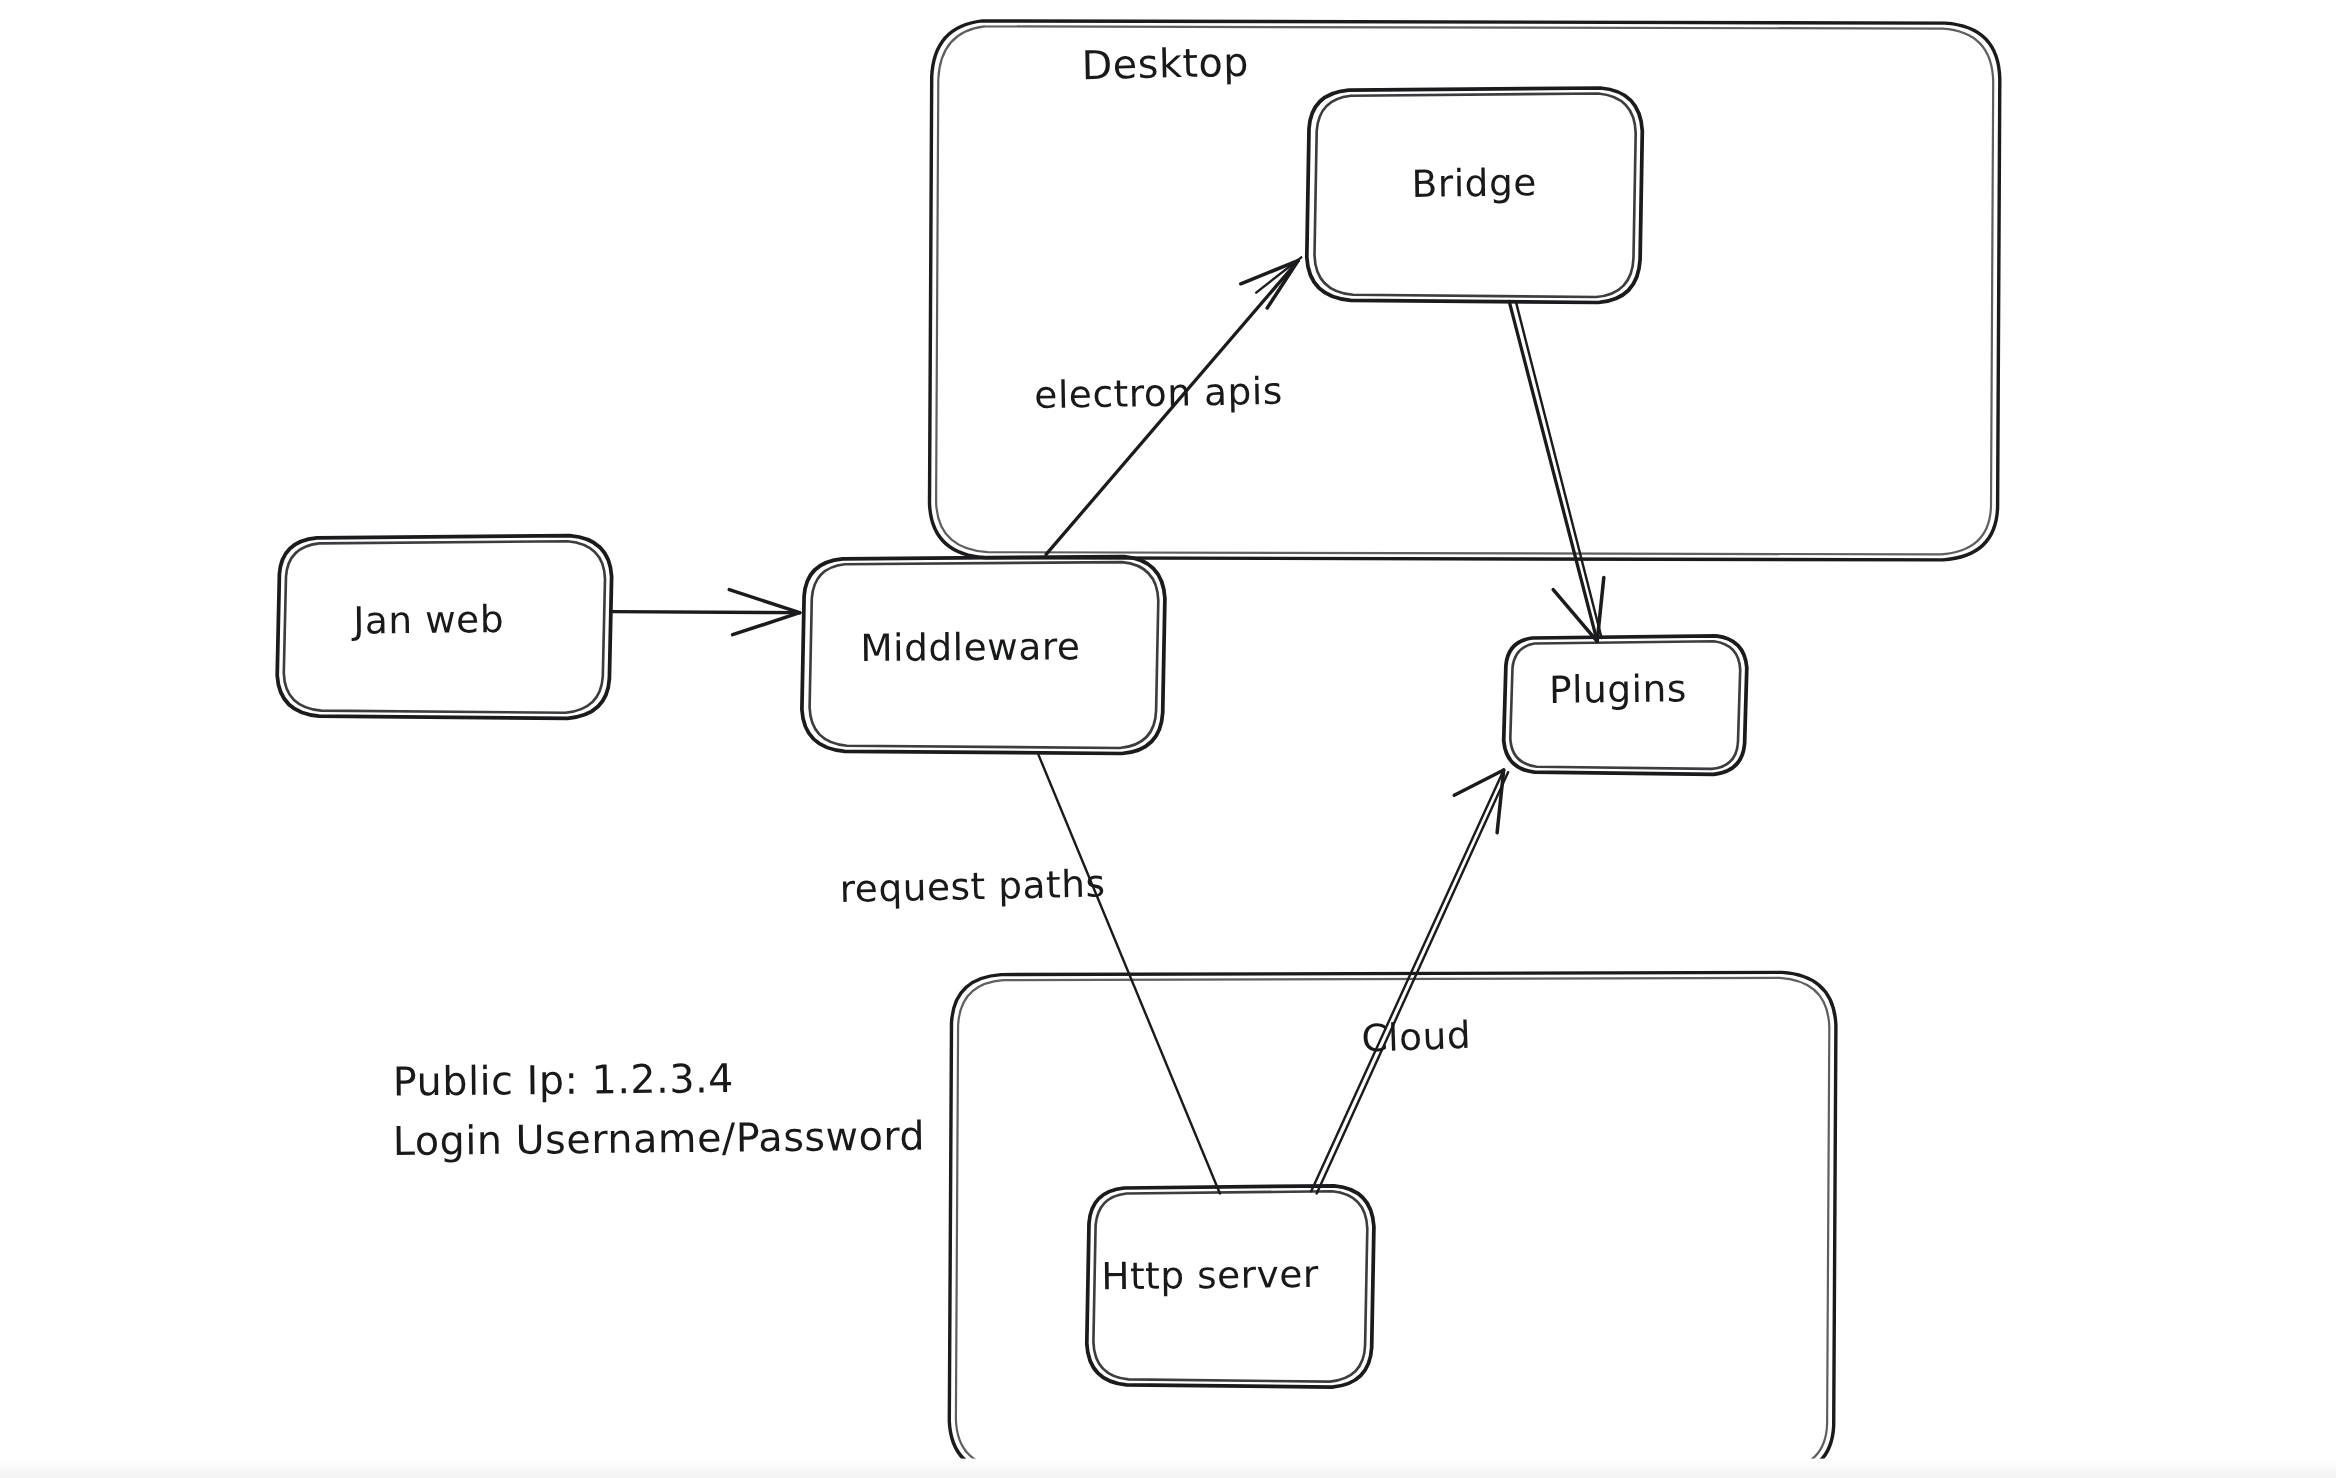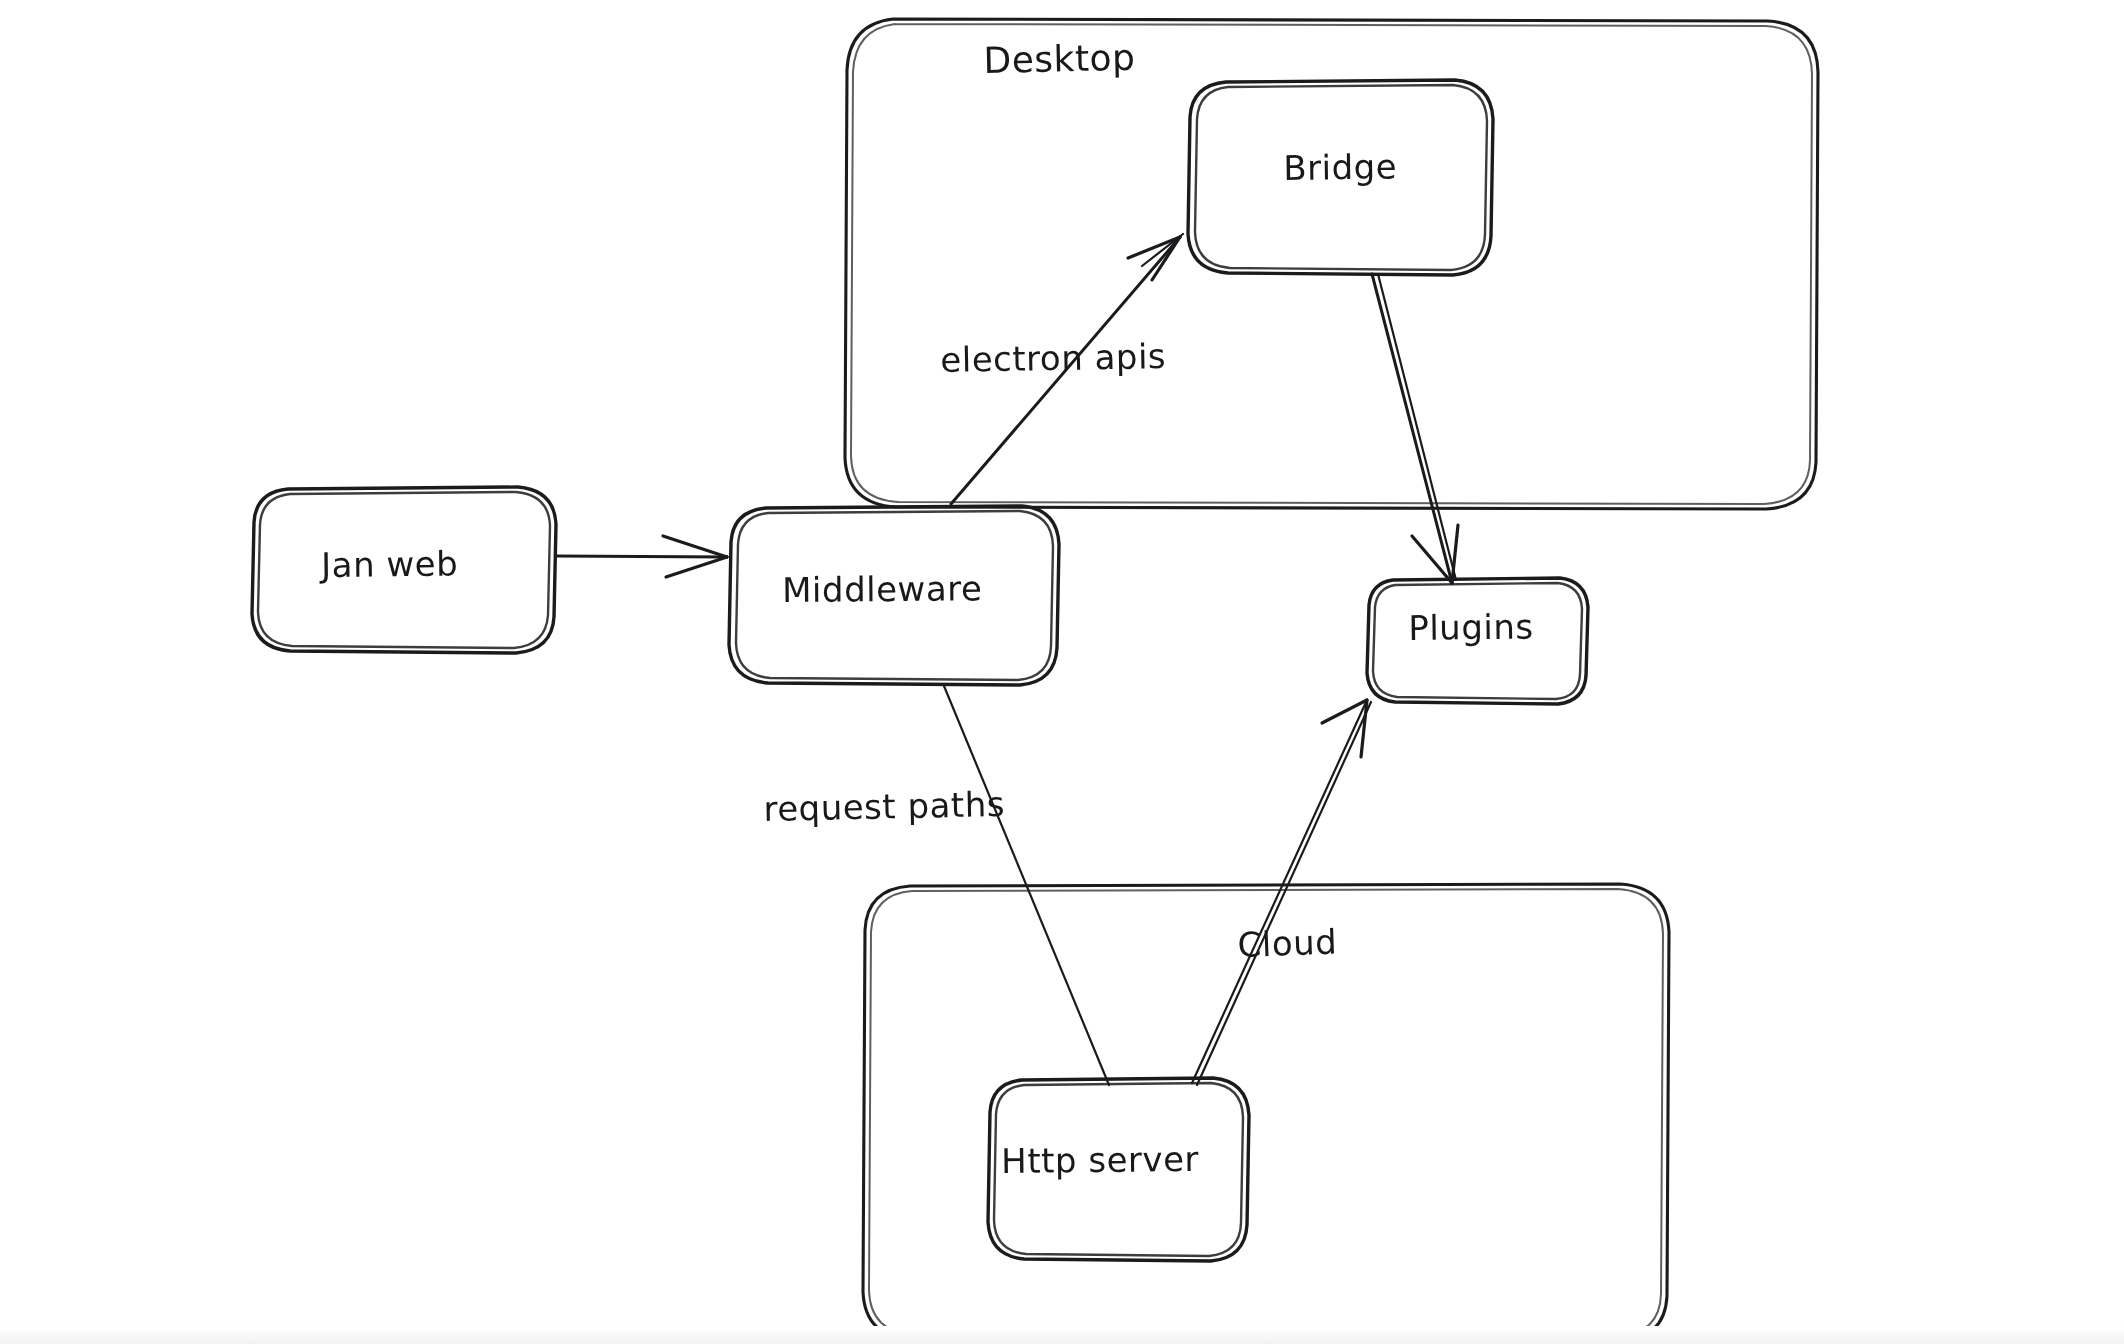--- a/index.html
+++ b/index.html
@@ -160,15 +160,19 @@
     <div class="lbl node-lbl" style="left:782px; top:570px; transform: rotate(-0.5deg);">Middleware</div>
 
     <div class="lbl node-lbl" style="left:1408px; top:608px; transform: rotate(-0.7deg);">Plugins</div>
 
     <div class="lbl node-lbl" style="left:1001px; top:1141px; transform: rotate(-0.6deg);">Http server</div>
 
     <div class="lbl edge-lbl" style="left:940px; top:340px; transform: rotate(-1deg);">electron apis</div>
 
     <div class="lbl edge-lbl" style="left:763px; top:789px; transform: rotate(-1.2deg);">request paths</div>
 
+    <div style="position:absolute; left:357px; top:962px;">
+      <div class="lbl note-lbl" style="position:relative; left:0; top:0; transform: rotate(-0.6deg);">Public Ip: 1.2.3.4</div>
+      <div class="lbl note-lbl" style="position:relative; left:0; top:8px; transform: rotate(-0.6deg);">Login Username/Password</div>
+    </div>
 
   </div>
 </div>
 
 </body></html>

